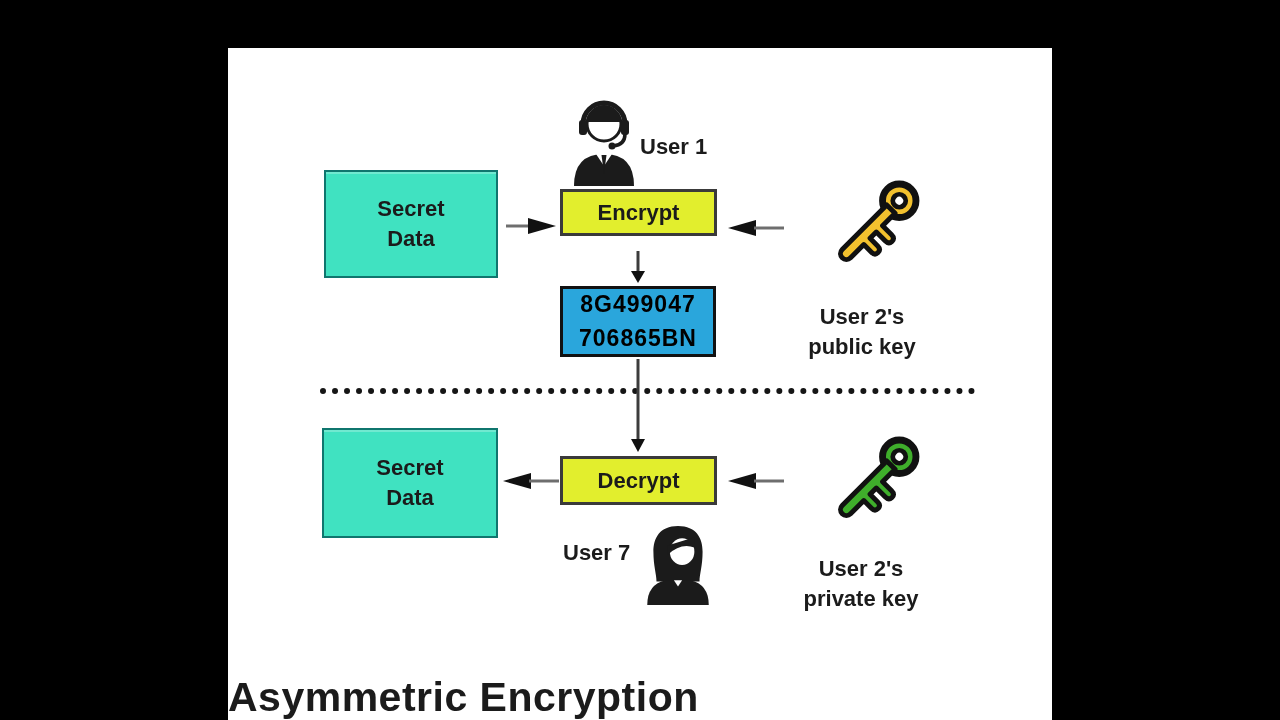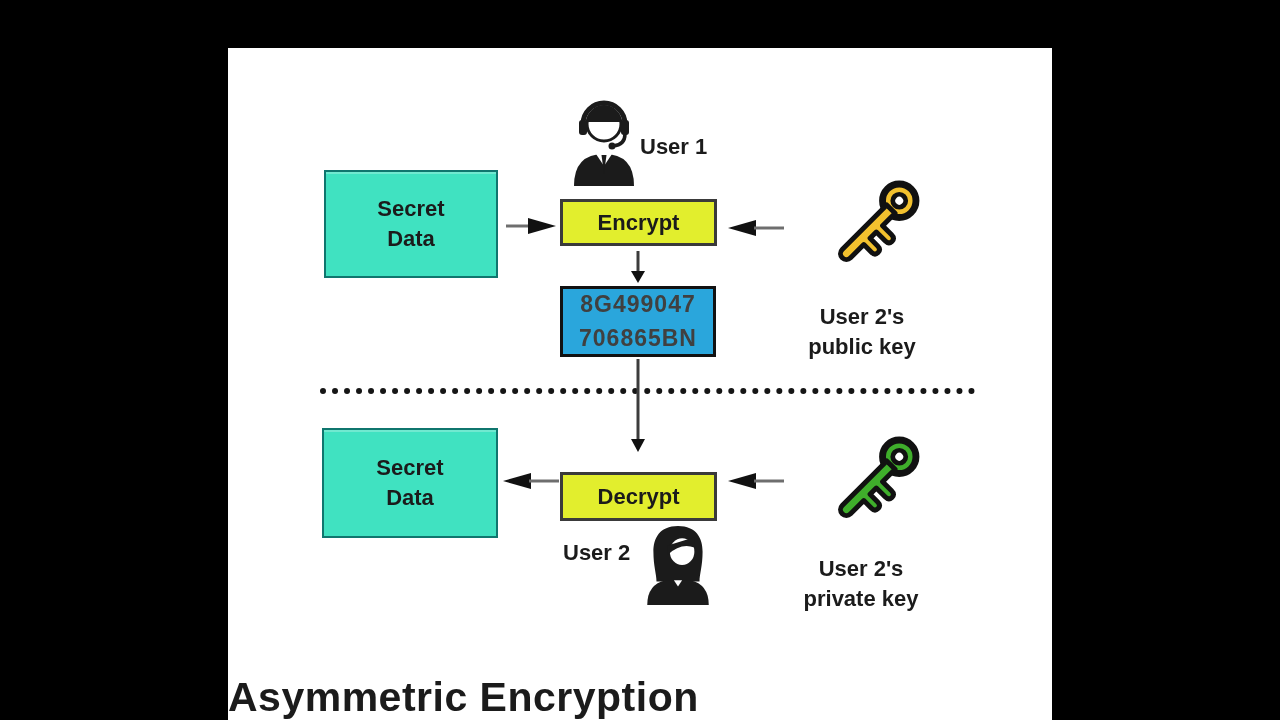--- a/index.html
+++ b/index.html
@@ -5,21 +5,21 @@
   html,body{margin:0;padding:0;background:#000;}
   .stage{position:relative;width:1280px;height:720px;background:var(--page-bg,#000);overflow:hidden;
          font-family:"Liberation Sans","DejaVu Sans",sans-serif;color:var(--ink,#1b1b1b);}
   .panel{position:absolute;left:228px;top:0;width:824px;height:720px;background:var(--panel-bg,#fff);margin-top:48px;}
   .abs{position:absolute;}
   .node{position:absolute;display:flex;align-items:center;justify-content:center;text-align:center;
         font-weight:700;white-space:pre-line;box-sizing:border-box;}
   .secret{background:var(--teal);border:2px solid #0f766e;font-size:22px;line-height:1.35;
           box-shadow:inset 0 2px 0 rgba(255,255,255,.25);}
   .process{background:var(--yellow);border:3px solid #3a3a3a;font-size:22px;}
-  .cipher{background:var(--blue);border:3px solid #111;font-size:23px;line-height:1.45;color:#404040;
+  .cipher{background:var(--blue);border:3px solid #111;font-size:23px;line-height:1.45;color:#000000;
           letter-spacing:1px;}
   .label{position:absolute;font-size:22px;font-weight:700;white-space:pre-line;text-align:center;line-height:1.35;}
   .dotted{position:absolute;border-top:6px dotted #151515;height:0;}
   .title{position:absolute;left:0;width:824px;font-size:41px;font-weight:700;
          letter-spacing:.5px;}
   svg{display:block;overflow:visible;}
   .tail{stroke:#6e6e6e;stroke-width:3;}
   .head{fill:#111;}
   .vline{stroke:#3c3c3c;stroke-width:3;}
 </style>
@@ -44,21 +44,21 @@
     <div class="label" style="left:412px;top:84px">User 1</div>
 
     <div class="node secret" style="left:96px;top:122px;width:174px;height:108px">Secret
 Data</div>
 
     <svg class="abs" style="left:276px;top:166px" width="54" height="24" viewBox="0 0 54 24">
       <line class="tail" x1="2" y1="12" x2="26" y2="12"></line>
       <polygon class="head" points="24,4 52,12 24,20"></polygon>
     </svg>
 
-    <div class="node process" style="left:332px;top:151px;width:157px;height:47px">Encrypt</div>
+    <div class="node process" style="left:332px;top:141px;width:157px;height:47px">Encrypt</div>
 
     <svg class="abs" style="left:498px;top:168px" width="60" height="24" viewBox="0 0 60 24">
       <polygon class="head" points="2,12 30,4 30,20"></polygon>
       <line class="tail" x1="28" y1="12" x2="58" y2="12"></line>
     </svg>
 
     <svg class="abs" style="left:399px;top:203px" width="22" height="34" viewBox="0 0 22 34">
       <line class="vline" x1="11" y1="0" x2="11" y2="21"></line>
       <polygon class="head" points="4,20 18,20 11,32"></polygon>
     </svg>
@@ -84,28 +84,28 @@
     </svg>
 
     <div class="node secret" style="left:94px;top:380px;width:176px;height:110px">Secret
 Data</div>
 
     <svg class="abs" style="left:273px;top:421px" width="60" height="24" viewBox="0 0 60 24">
       <polygon class="head" points="2,12 30,4 30,20"></polygon>
       <line class="tail" x1="28" y1="12" x2="58" y2="12"></line>
     </svg>
 
-    <div class="node process" style="left:332px;top:424px;width:157px;height:49px">Decrypt</div>
+    <div class="node process" style="left:332px;top:408px;width:157px;height:49px">Decrypt</div>
 
     <svg class="abs" style="left:498px;top:421px" width="60" height="24" viewBox="0 0 60 24">
       <polygon class="head" points="2,12 30,4 30,20"></polygon>
       <line class="tail" x1="28" y1="12" x2="58" y2="12"></line>
     </svg>
 
-    <div class="label" style="left:335px;top:490px">User 2</div>
+    <div class="label" style="left:335px;top:490px">User 7</div>
     <svg class="abs" style="left:415px;top:475px" width="70" height="84" viewBox="0 0 68 82">
       <path d="M34,3 C16,3 10,15 10,28 C10,42 13,50 13,57 L55,57 C55,50 58,42 58,28 C58,15 52,3 34,3 Z" fill="#1b1b1b"></path>
       <ellipse cx="38" cy="28" rx="12" ry="13" fill="#fff"></ellipse>
       <path d="M24,22 L50,14 L50,24 Q37,19 24,31 Z" fill="#1b1b1b"></path>
       <path d="M4,80 Q4,60 22,56 L46,56 Q64,60 64,80 Z" fill="#1b1b1b"></path>
       <path d="M30,56 L34,62 L38,56 Z" fill="#fff"></path>
     </svg>
 
     <svg class="abs" style="left:590px;top:372px" width="118" height="118" viewBox="0 0 120 120">
       <g transform="rotate(-45 60 60)">

